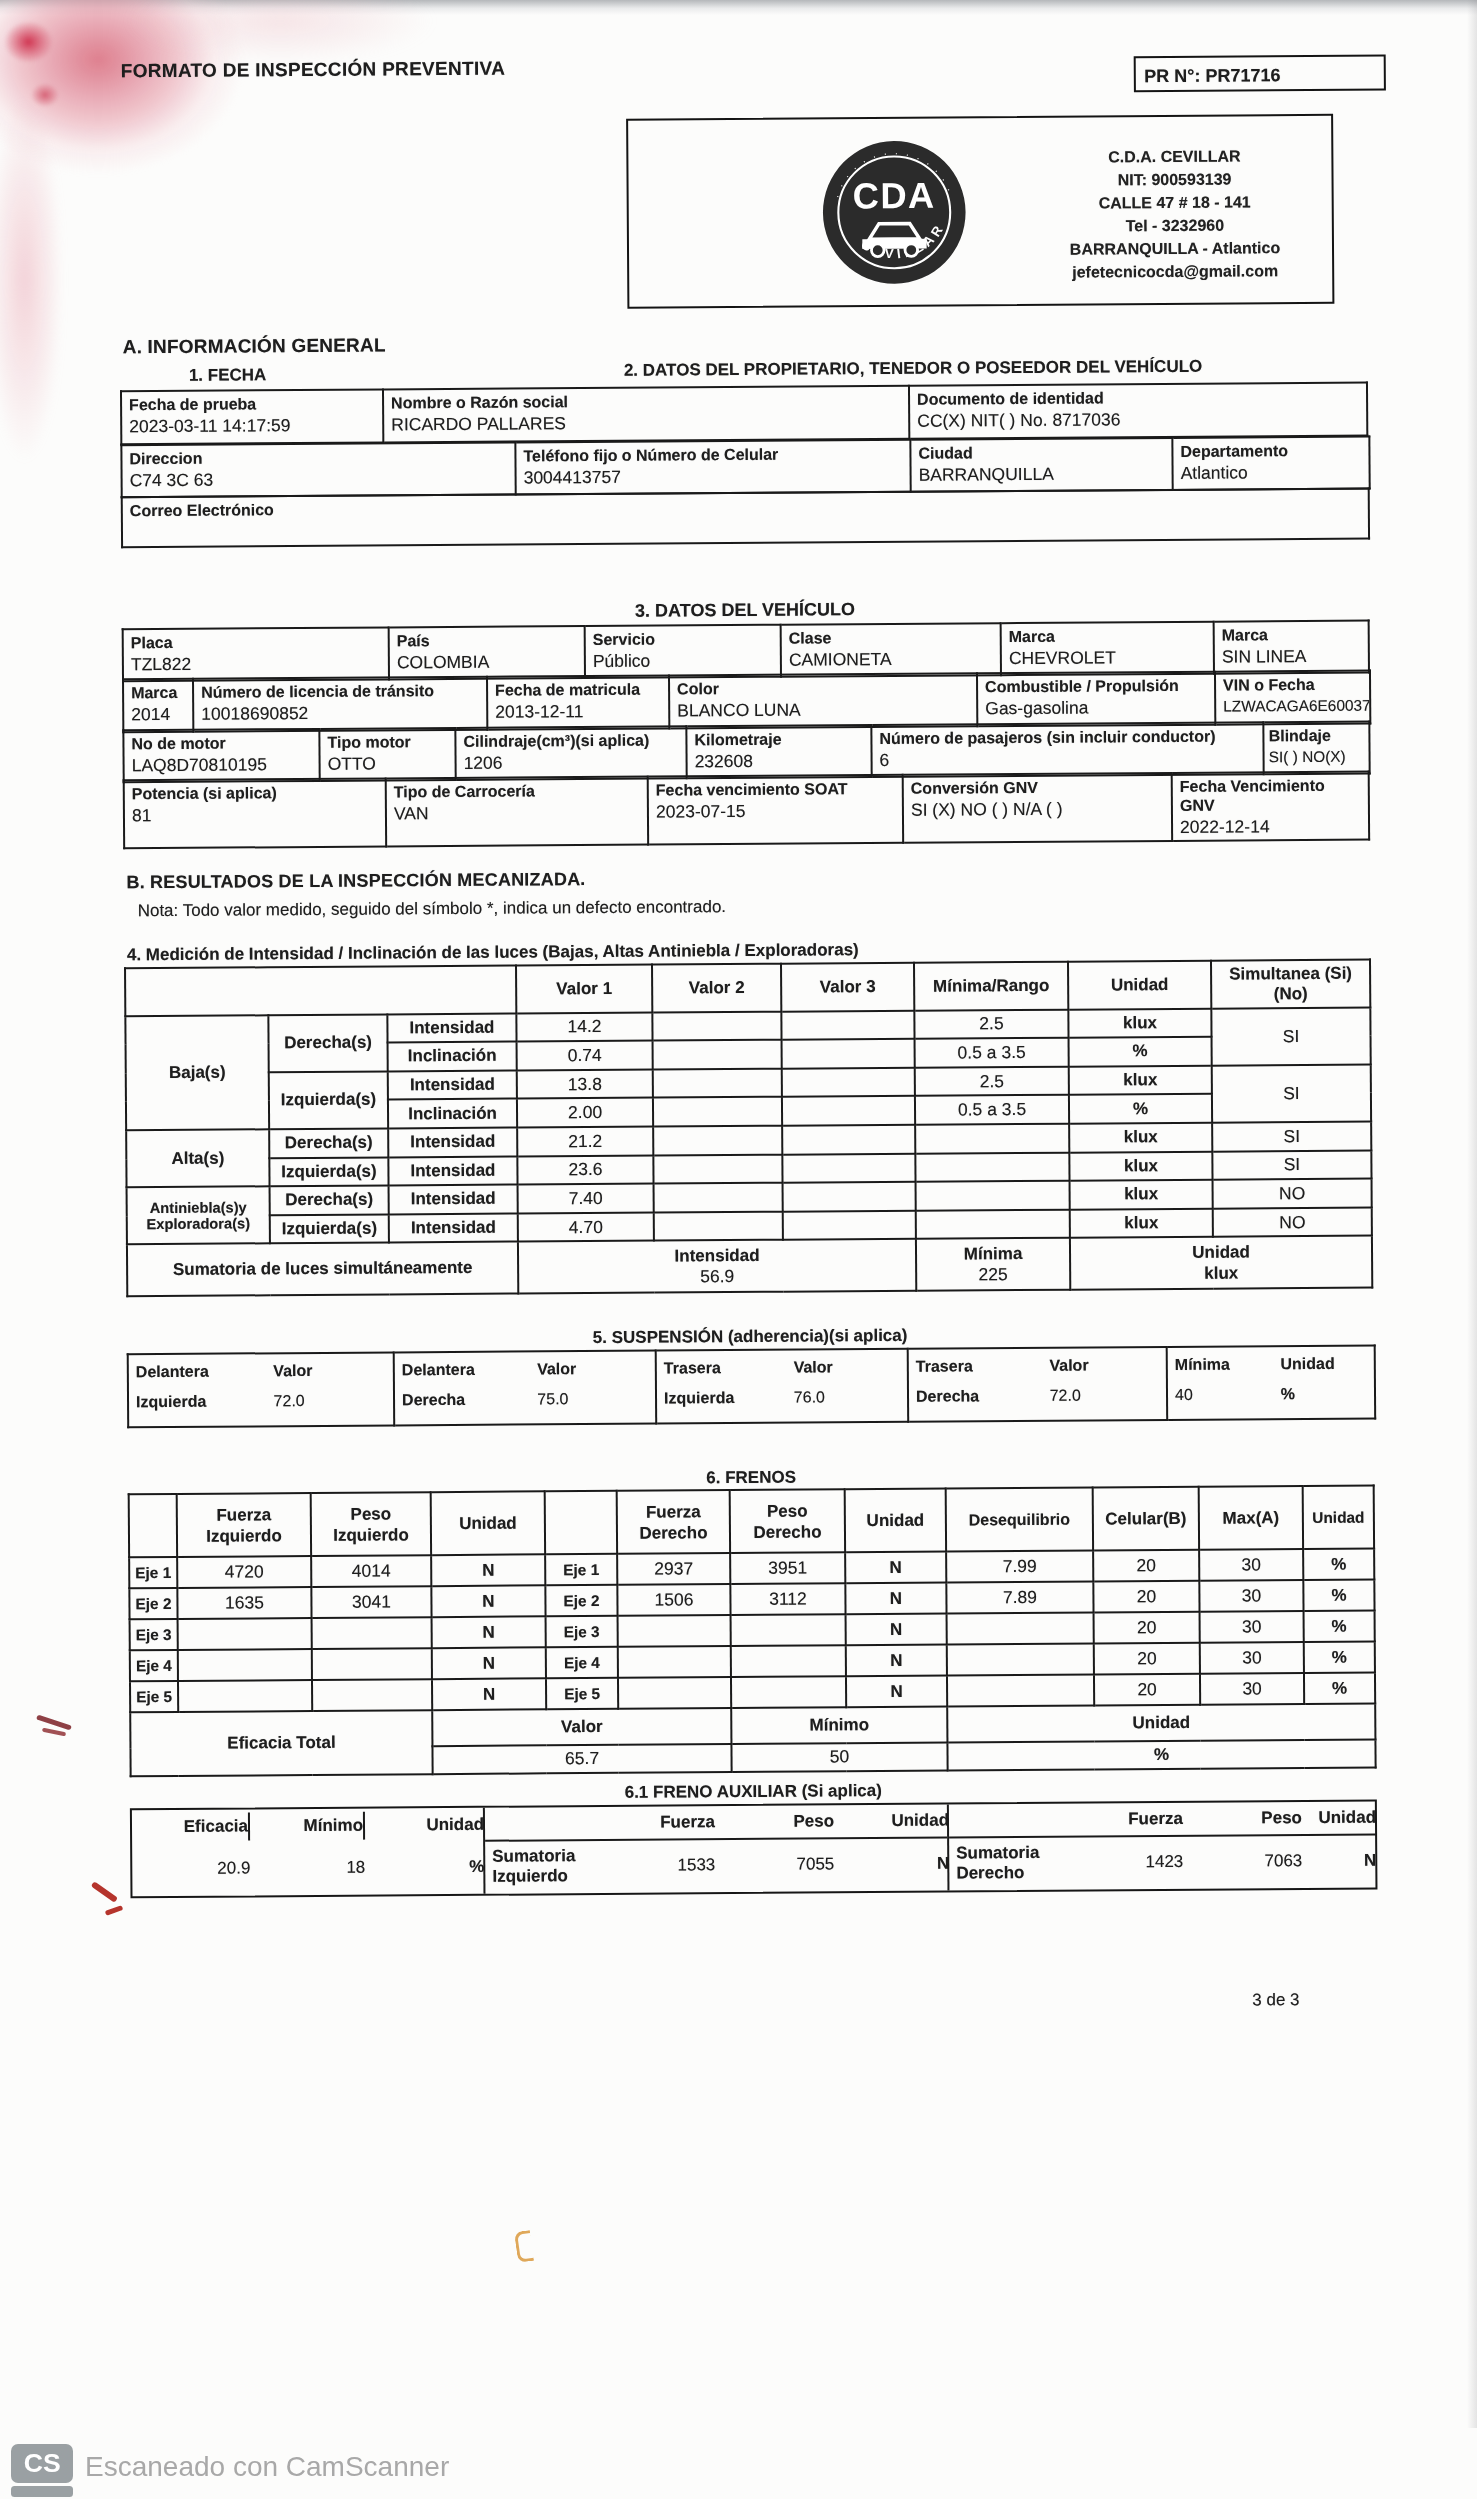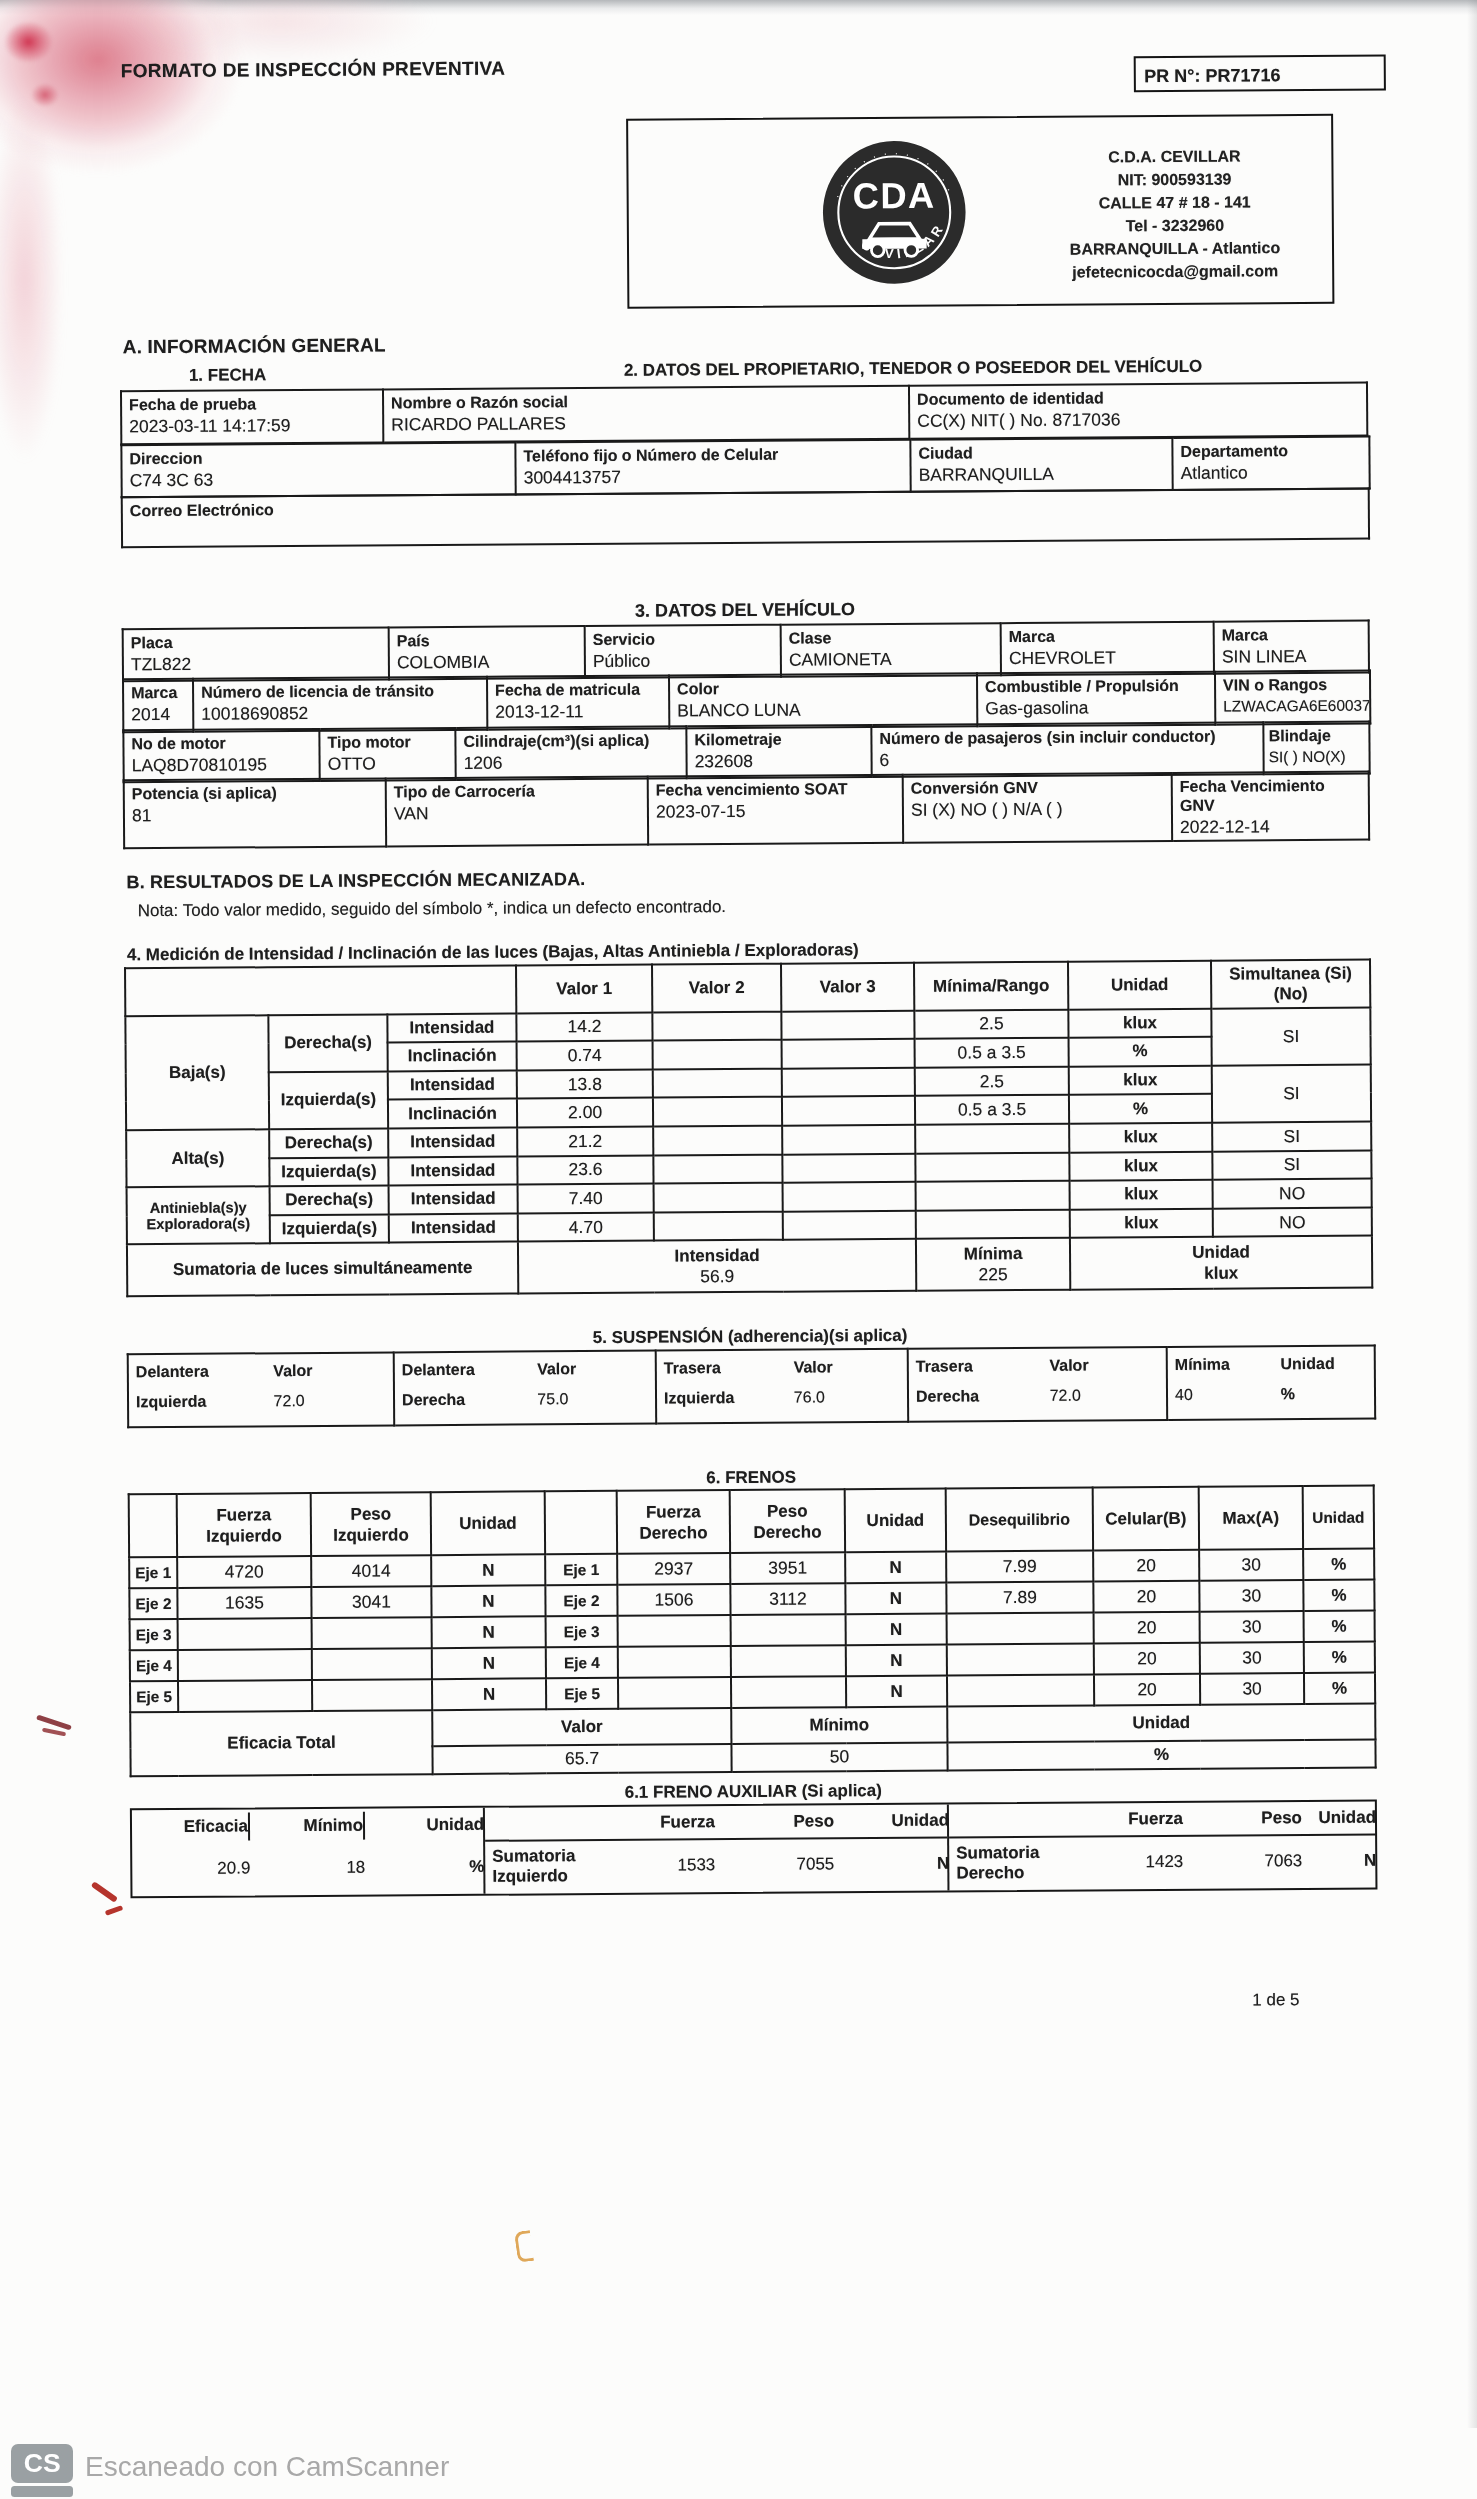--- a/index.html
+++ b/index.html
@@ -241,21 +241,21 @@
           </td>
       <td>
             <span class="lbl">Color</span>
             <span class="val">BLANCO LUNA</span>
           </td>
       <td>
             <span class="lbl">Combustible / Propulsión</span>
             <span class="val">Gas-gasolina</span>
           </td>
       <td>
-            <span class="lbl">VIN o Rangos</span>
+            <span class="lbl">VIN o Fecha</span>
             <span class="val" style="font-size:15.4px;">LZWACAGA6E6003776</span>
           </td>
     </tr>
   </tbody>
     </table>
 
   <table style="left:126px; top:725px; width:1247px;">
     <colgroup>
         <col style="width:196px">
         <col style="width:136px">
@@ -674,21 +674,21 @@
       </div>
       <div class="aux-vrow" style="grid-template-columns:129px 105px 119px 74px;">
         <span class="bold" style="text-align:left; padding-left:7px;">Sumatoria Derecho</span>
         <span>1423</span>
         <span>7063</span>
         <span class="bold">N</span>
       </div>
     </div>
   </div>
 
-  <div class="abs page-indicator">1 de 5</div>
+  <div class="abs page-indicator">3 de 3</div>
 
 </div>
 
 <div class="abs pen1a"></div>
 <div class="abs pen1b"></div>
 <div class="abs pen2a"></div>
 <div class="abs pen2b"></div>
 <div class="abs orange-squiggle"></div>
 
 <div class="abs" style="left:11.2px; top:2444px;">

